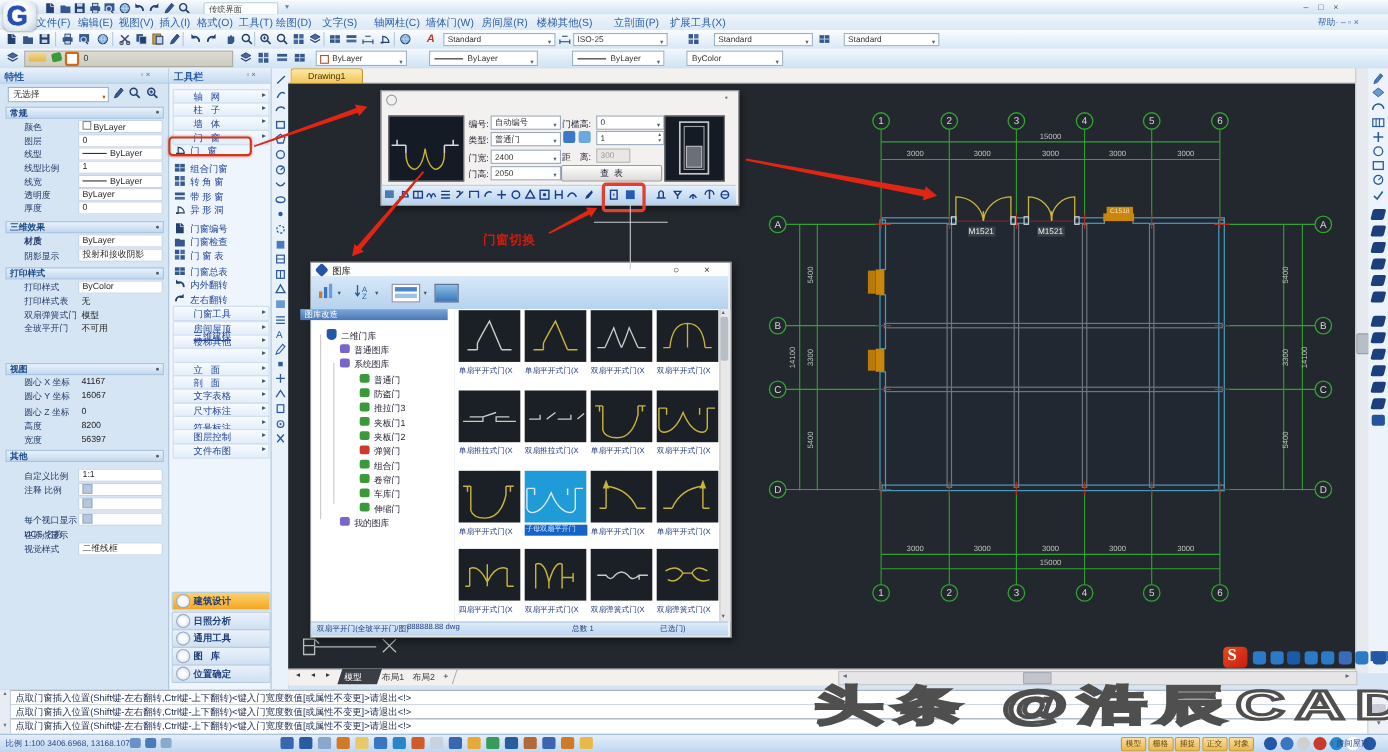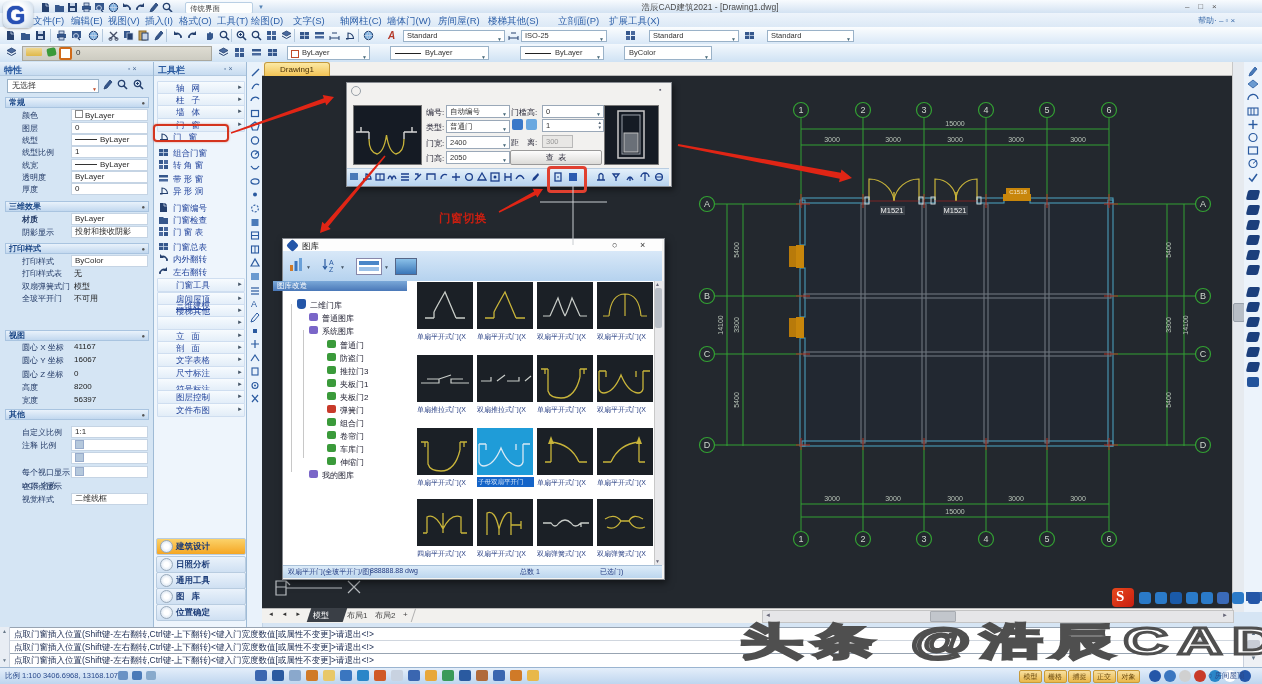--- a/index.html
+++ b/index.html
@@ -52,21 +52,20 @@
     </svg>
 <svg class="abs" style="left:148.0px;top:2px;z-index:5;" width="11" height="10" viewBox="0 0 11 10">
       <path d="M8 1 L3 7 l-1 3 l3 -1 l5 -6 z" fill="#35578c" stroke="#25406e" stroke-width=".8"></path>
     </svg>
 <svg class="abs" style="left:161.5px;top:2px;z-index:5;" width="11" height="10" viewBox="0 0 11 10">
       <circle cx="4.5" cy="4.5" r="3.2" fill="none" stroke="#25406e" stroke-width="1.3"></circle>
       <line x1="7" y1="7" x2="10" y2="10" stroke="#25406e" stroke-width="1.6"></line>
     </svg>
 <div class="abs" style="left:185px;top:2px;width:62px;height:9px;background:#fdfefe;border:1px solid #b9cfe4;border-radius:2px;font-size:7.5px;color:#444;padding:1px 0 0 4px;">传统界面</div>
 <div class="abs" style="left:258px;top:4px;width:8px;height:8px;color:#5583b5;font-size:6px;line-height:6px;">▼</div>
-<div class="abs" style="left:560px;top:2px;width:300px;font-size:8.5px;text-align:center;color:#4a4a4a;">浩辰CAD建筑2021 - [Drawing1.dwg]</div>
 <div class="abs" style="left:1185px;top:3px;width:70px;height:8px;color:#555;font-size:8px;line-height:8px;">–&nbsp;&nbsp;&nbsp;&nbsp;□&nbsp;&nbsp;&nbsp;&nbsp;×</div>
 <div class="abs" style="left:0;top:13px;width:1262px;height:14px;background:linear-gradient(#eef4fb,#dce9f6);border-bottom:1px solid #c3d4e6;"></div>
 <div class="mi" style="left:33px;top:15px;text-align:center;">文件(F)</div>
 <div class="mi" style="left:71px;top:15px;">编辑(E)</div>
 <div class="mi" style="left:108px;top:15px;">视图(V)</div>
 <div class="mi" style="left:145px;top:15px;">插入(I)</div>
 <div class="mi" style="left:179px;top:15px;">格式(O)</div>
 <div class="mi" style="left:217px;top:15px;">工具(T)</div>
 <div class="mi" style="left:251px;top:15px;">绘图(D)</div>
 <div class="mi" style="left:293px;top:15px;">文字(S)</div>

